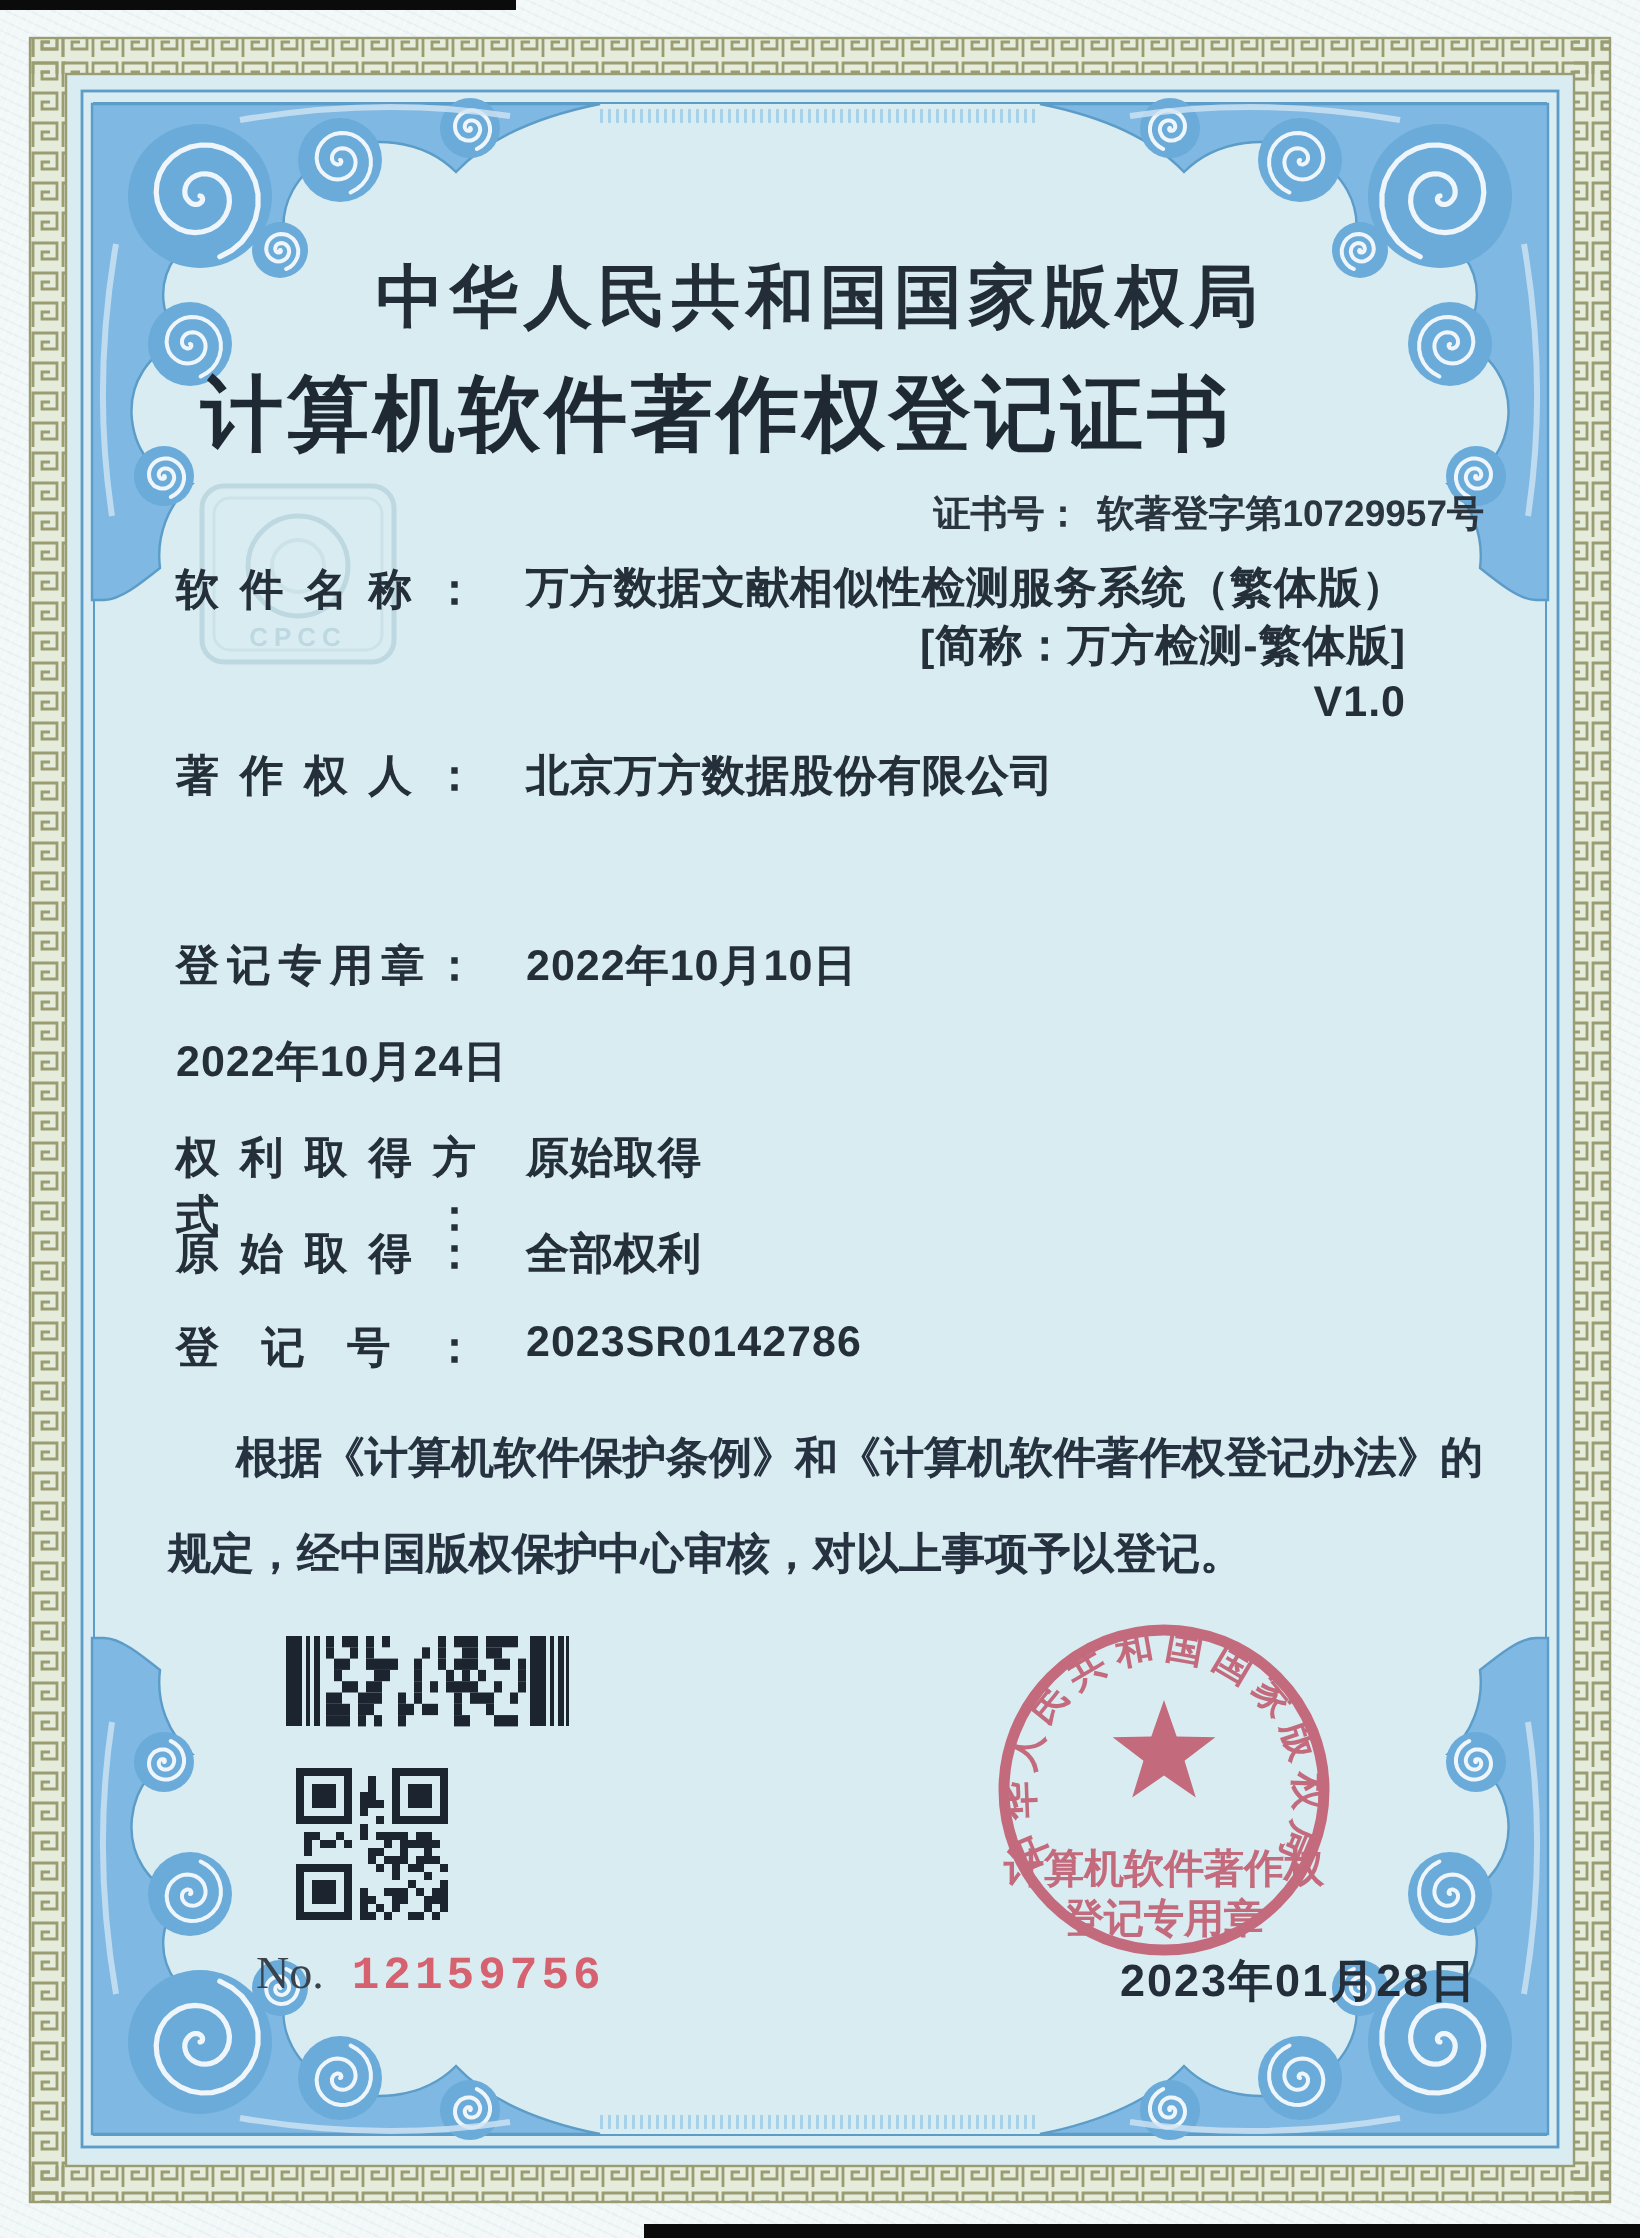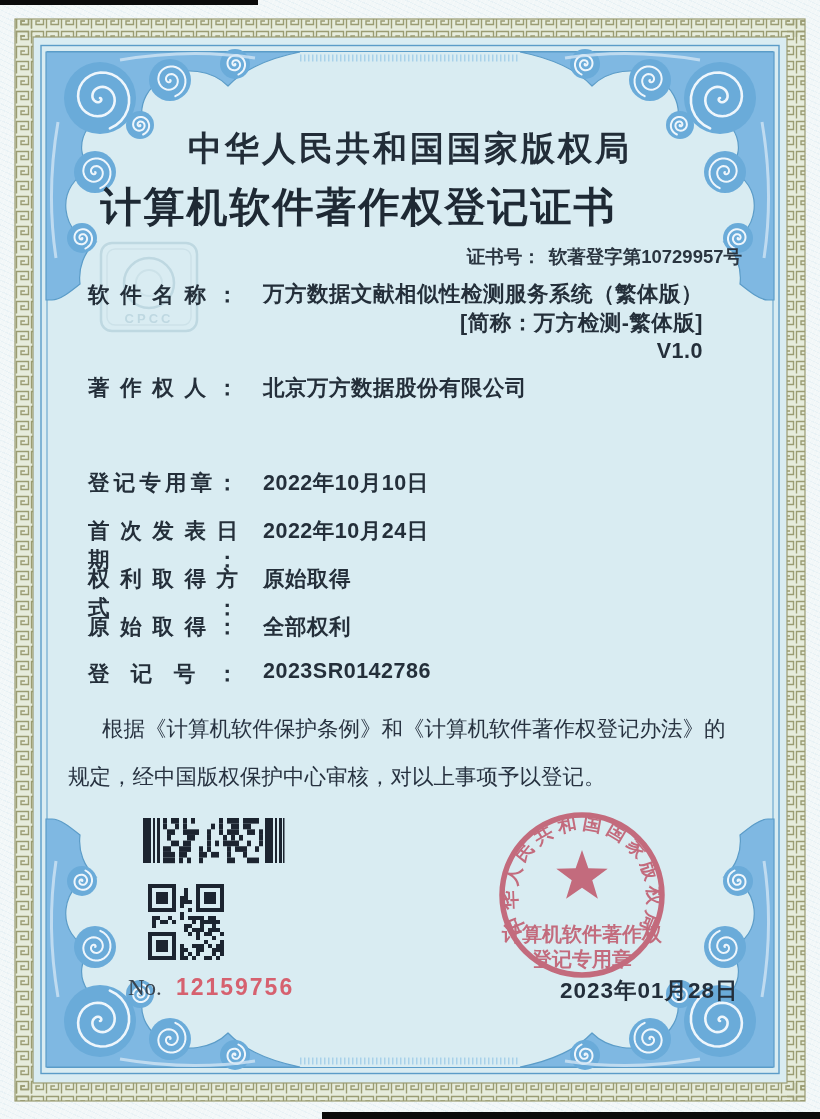--- a/index.html
+++ b/index.html
@@ -14,27 +14,27 @@
     font-weight:700;font-size:34px;letter-spacing:3px;color:#222d38;}
   .bigtitle{left:0;top:180px;width:717px;text-align:center;font-family:"Liberation Serif",serif;
     font-weight:800;font-size:41px;letter-spacing:2px;color:#1e2934;}
   .certno{right:78px;top:244px;font-size:18.5px;font-weight:700;color:#2a3540;}
   .certno .v{margin-left:8px;}
   .frow{position:absolute;left:88px;display:flex;gap:25px;z-index:3;}
   .flabel{display:inline-block;width:150px;font-size:21.5px;font-weight:700;color:#242f3a;
     text-align:justify;text-align-last:justify;flex:none;}
   .fvalue{font-size:21.5px;font-weight:700;color:#242f3a;letter-spacing:.5px;text-align:right;}
   .fvalue .ln{line-height:28.5px;}
-  .stmt{position:absolute;left:68px;width:660px;font-size:21.5px;font-weight:400;
+  .stmt{position:absolute;left:84px;width:660px;font-size:21.5px;font-weight:700;
     color:#273240;z-index:3;}
   .stmt.l1{top:714px;text-indent:34px;}
   .stmt.l2{top:762px;}
   .serial{left:128px;top:974px;display:flex;align-items:baseline;}
   .serial .pfx{font-family:"Liberation Serif",serif;font-size:23px;color:#39434e;text-align:right;}
-  .serial .num{font-family:Liberation Sans, sans-serif;font-size:23px;font-weight:700;
+  .serial .num{font-family:Liberation Mono, monospace;font-size:23px;font-weight:700;
     color:#d6616f;letter-spacing:2px;margin-left:14px;}
   .issuedate{left:560px;top:975px;font-size:22.5px;font-weight:700;color:#232e3a;letter-spacing:1px;}
   .scanbar{position:absolute;background:#0b0b0b;z-index:4;}
   .scanbar.top{left:0;top:0;width:258px;height:5px;}
   .scanbar.bottom{left:322px;top:1112px;width:498px;height:7px;}
 </style>
 </head>
 <body>
 
 <div class="cert">
@@ -318,21 +318,20 @@
   </div>
   <div class="frow" style="top:373px">
     <span class="flabel">著作权人：</span>
     <span class="fvalue">北京万方数据股份有限公司</span>
   </div>
   <div class="frow" style="top:468px">
     <span class="flabel">登记专用章：</span>
     <span class="fvalue">2022年10月10日</span>
   </div>
   <div class="frow" style="top:516px">
-    <span class="flabel">首次发表日期：</span>
     <span class="fvalue">2022年10月24日</span>
   </div>
   <div class="frow" style="top:564px">
     <span class="flabel">权利取得方式：</span>
     <span class="fvalue">原始取得</span>
   </div>
   <div class="frow" style="top:612px">
     <span class="flabel">原始取得：</span>
     <span class="fvalue">全部权利</span>
   </div>

